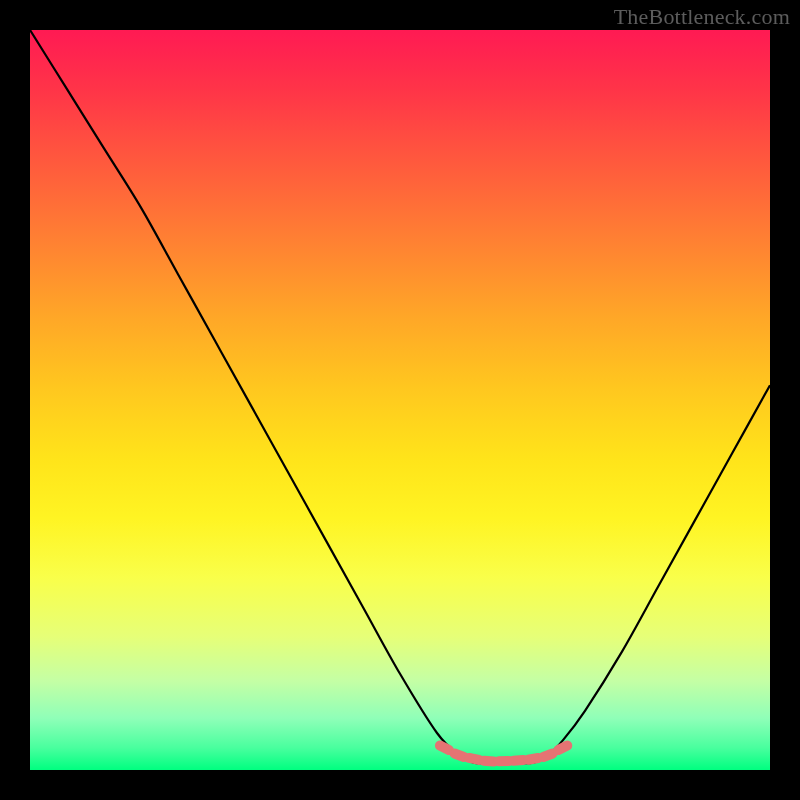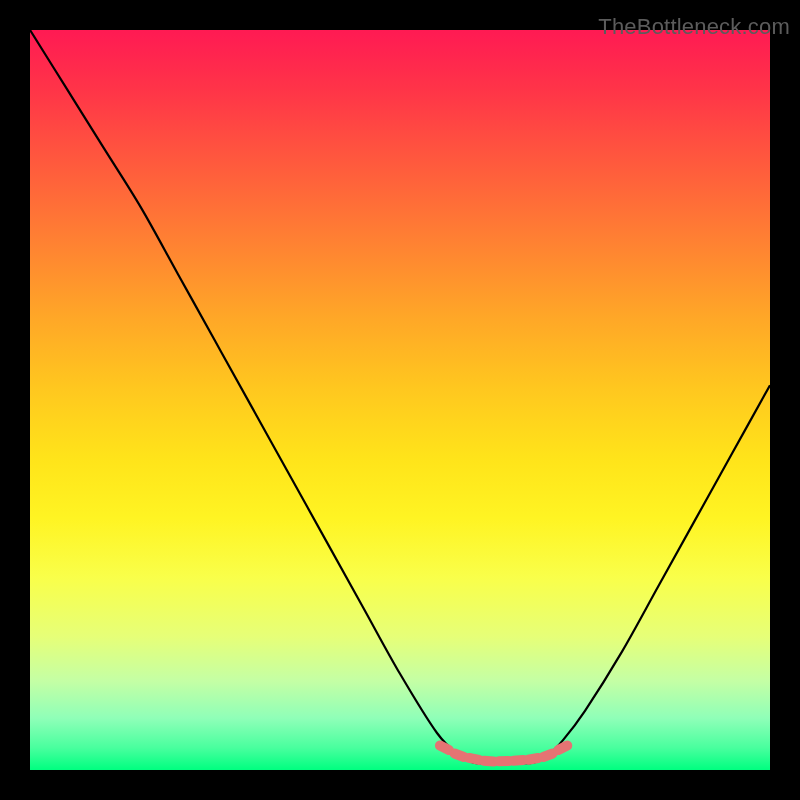--- a/index.html
+++ b/index.html
@@ -5,23 +5,23 @@
   * { margin: 0; padding: 0; box-sizing: border-box; }
   html, body { width: 800px; height: 800px; background: #000; overflow: hidden; }
   .container {
     position: relative;
     width: 800px;
     height: 800px;
     background: #000;
   }
   .watermark {
     position: absolute;
-    top: 14px;
+    top: 4px;
     right: 10px;
-    font-family: Liberation Sans, sans-serif;
+    font-family: Liberation Serif, serif;
     font-size: 22px;
     font-weight: 400;
     color: #5c5c5c;
     letter-spacing: 0.2px;
     z-index: 10;
   }
   .plot-area {
     position: absolute;
     left: 30px;
     top: 30px;

